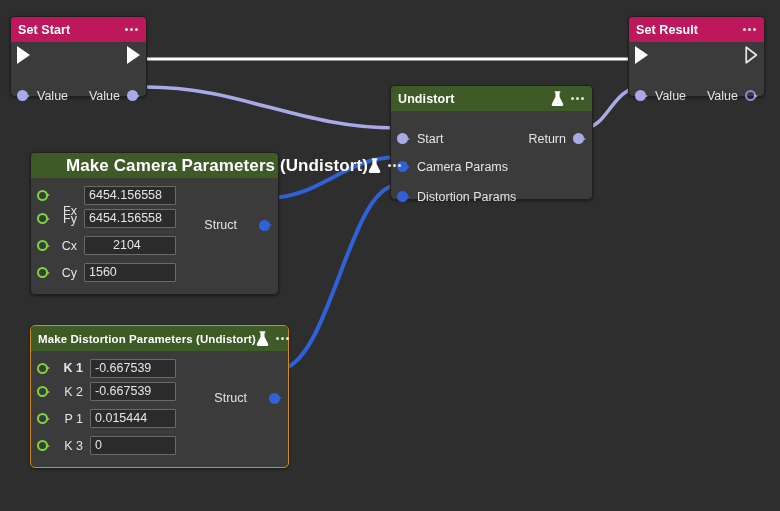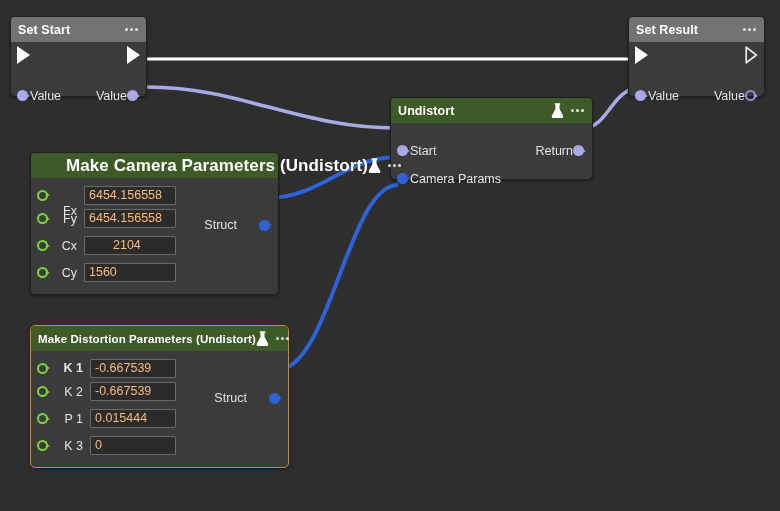--- a/index.html
+++ b/index.html
@@ -36,21 +36,21 @@
     border: 1px solid #d08a22;
   }
   .node-header {
     height: 25px;
     display: flex;
     align-items: center;
     padding: 0 7px;
     border-radius: 4px 4px 0 0;
     box-sizing: border-box;
   }
-  .node-header.blue { background: #737373; justify-content: center; }
+  .node-header.blue { background: #be185d; justify-content: center; }
   .node-header.green { background: #3e5a27; }
   .node-title {
     color: #ffffff;
     font-size: 12.5px;
     font-weight: bold;
     white-space: nowrap;
     flex: 1 1 auto;
     letter-spacing: 0.1px;
   }
   .flask-icon {
@@ -107,20 +107,21 @@
     padding: 0 6px;
     box-sizing: border-box;
     position: relative;
   }
   .port-row.split {
     justify-content: space-between;
   }
   .port-side {
     display: flex;
     align-items: center;
+    gap: 7px;
     margin-top: 27px;
   }
   .port-side.right {
     flex-direction: row-reverse;
   }
   .port-label {
     color: #e4e4e4;
     font-size: 12.5px;
     white-space: nowrap;
   }
@@ -165,21 +166,21 @@
   }
   .field-label {
     color: #e4e4e4;
     font-size: 12.5px;
     text-align: right;
     white-space: nowrap;
   }
   .field-input {
     background: #2b2b2b;
     border: 1px solid #6a6a6a;
-    color: #fdba74;
+    color: #e5e5e5;
     font-size: 12.5px;
     font-family: "Liberation Sans", sans-serif;
     height: 19px;
     line-height: 19px;
     padding: 0 4px;
     box-sizing: border-box;
     border-radius: 1px;
     outline: none;
   }
   .struct-out {
@@ -271,21 +272,21 @@
           <span class="port lav hollow">
               <span class="dot"></span>
               <span class="nub"></span>
             </span>
           <span class="port-label">Value</span>
         </span>
       </div>
     </div>
   </div>
 
-  <div class="node" style="left:390px; top:97px; width:203px;">
+  <div class="node" style="left:390px; top:85px; width:203px;">
     <div class="node-header green">
       <span class="node-title">Undistort</span>
       <span class="flask-icon">
         <svg width="13" height="15" viewBox="0 0 13 15">
             <path d="M4.3,1 L8.7,1 M5.2,1 L5.2,6 L1.6,13 C1.2,13.8 1.7,14.4 2.6,14.4 L10.4,14.4 C11.3,14.4 11.8,13.8 11.4,13 L7.8,6 L7.8,1" fill="#ffffff" stroke="#ffffff" stroke-width="1.5" stroke-linecap="round" stroke-linejoin="round"></path>
           </svg>
       </span>
       <span class="dots-icon">
           <i></i>
           <i></i>
@@ -309,20 +310,29 @@
           <span class="port-label">Return</span>
         </span>
       </div>
       <div class="port-row">
         <span class="port-side">
           <span class="port blue">
               <span class="dot"></span>
               <span class="nub"></span>
             </span>
           <span class="port-label">Camera Params</span>
+        </span>
+      </div>
+      <div class="port-row" style="height:32px;">
+        <span class="port-side">
+          <span class="port blue">
+              <span class="dot"></span>
+              <span class="nub"></span>
+            </span>
+          <span class="port-label">Distortion Params</span>
         </span>
       </div>
     </div>
   </div>
 
   <div class="node" style="left:30px; top:152px; width:249px;">
     <div class="node-header green">
       <span class="node-title" style="font-size:17px;margin-left:28px;">Make Camera Parameters (Undistort)</span>
       <span class="flask-icon">
         <svg width="13" height="15" viewBox="0 0 13 15">

